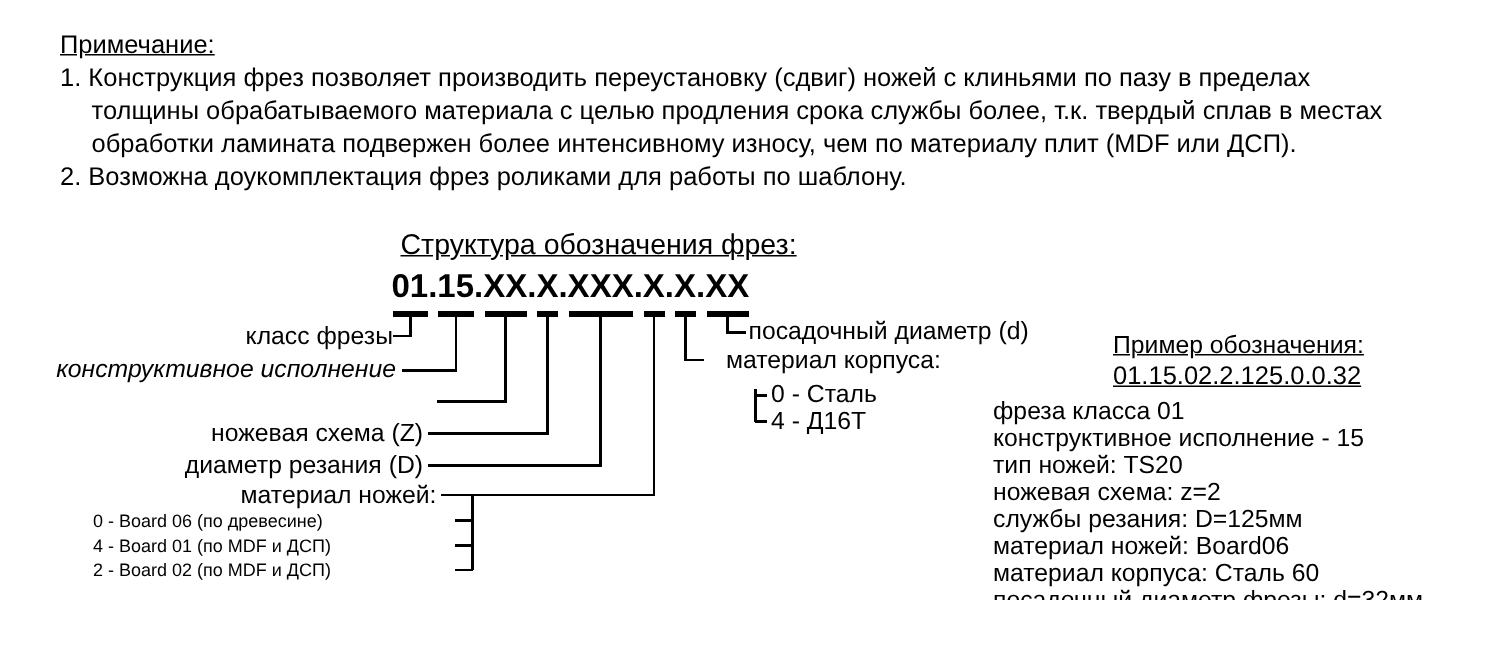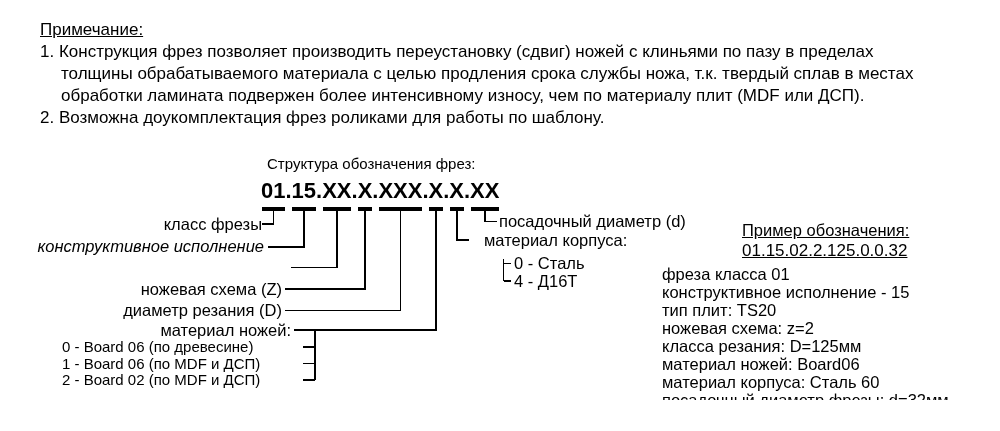--- a/index.html
+++ b/index.html
@@ -10,49 +10,49 @@
     font-family:"Liberation Sans","DejaVu Sans",sans-serif;
     overflow:hidden;
   }
   .abs{position:absolute;white-space:nowrap;}
   
   .notes{position:absolute;left:40px;top:19px;font-size:17px;line-height:22px;}
   .notes-heading{text-decoration:underline;}
   .note-line{}
   .note-line.cont{padding-left:21px;}
   
-  .structure-title{left:267px;top:154px;font-size:15px;line-height:19px;}
+  .structure-title{left:267px;top:154px;font-size:19px;line-height:19px;text-decoration:underline;}
   .structure-code{left:261px;top:178px;font-size:22px;line-height:26px;font-weight:bold;letter-spacing:0;}
   .connectors{position:absolute;left:0;top:0;width:1000px;height:431px;pointer-events:none;}
   .dlabel{font-size:16.5px;line-height:19px;}
   .lbl-1{right:738px;top:215px;}
   .lbl-2{right:736px;top:237px;font-style:italic;}
   .lbl-3{right:712px;top:259px;}
   .lbl-4{right:718px;top:280px;}
   .lbl-5{right:718px;top:301px;}
   .lbl-6{right:709px;top:321px;}
-  .knife-materials{position:absolute;left:62px;top:339px;font-size:15px;line-height:16.5px;}
+  .knife-materials{position:absolute;left:62px;top:339px;font-size:12px;line-height:16.5px;}
   .lbl-seat{left:499px;top:212px;}
   .lbl-body{left:484px;top:231px;}
   .body-opt-0{left:514px;top:254px;}
   .body-opt-1{left:514px;top:272px;}
   
   .example-heading{left:742px;top:221px;font-size:16.5px;line-height:19px;text-decoration:underline;}
   .example-code{left:742px;top:241px;font-size:17px;line-height:19px;text-decoration:underline;text-align:center;}
   .example-list{position:absolute;left:662px;top:265px;font-size:16.5px;line-height:18px;}
 </style>
 </head>
 <body>
 
 <div class="page">
 
   <div class="notes">
     <div class="notes-heading">Примечание:</div>
     <div class="note-line">1. Конструкция фрез позволяет производить переустановку (сдвиг) ножей с клиньями по пазу в пределах</div>
-    <div class="note-line cont">толщины обрабатываемого материала с целью продления срока службы ножа, т.к. твердый сплав в местах</div>
+    <div class="note-line cont">толщины обрабатываемого материала с целью продления срока службы более, т.к. твердый сплав в местах</div>
     <div class="note-line cont">обработки ламината подвержен более интенсивному износу, чем по материалу плит (MDF или ДСП).</div>
     <div class="note-line">2. Возможна доукомплектация фрез роликами для работы по шаблону.</div>
   </div>
 
   <div class="abs structure-title">Структура обозначения фрез:</div>
   <div class="abs structure-code">01.15.XX.X.XXX.X.X.XX</div>
 
   <svg class="connectors" viewBox="0 0 1000 431" xmlns="http://www.w3.org/2000/svg" shape-rendering="crispEdges">
 
     <path d="M262 209H285M292 209H316M323 209H351M358 209H372M379 209H422M429 209H443M450 209H464M471 209H499" stroke="#000" stroke-width="4" fill="none"></path>
@@ -73,35 +73,35 @@
   </svg>
 
   <div class="abs dlabel lbl-1">класс фрезы</div>
   <div class="abs dlabel lbl-2">конструктивное исполнение</div>
   <div class="abs dlabel lbl-4">ножевая схема (Z)</div>
   <div class="abs dlabel lbl-5">диаметр резания (D)</div>
   <div class="abs dlabel lbl-6">материал ножей:</div>
 
   <div class="knife-materials">
     <div>0 - Board 06 (по древесине)</div>
-    <div>1 - Board 06 (по MDF и ДСП)</div>
+    <div>4 - Board 01 (по MDF и ДСП)</div>
     <div>2 - Board 02 (по MDF и ДСП)</div>
   </div>
 
   <div class="abs dlabel lbl-seat">посадочный диаметр (d)</div>
   <div class="abs dlabel lbl-body">материал корпуса:</div>
   <div class="abs dlabel body-opt-0">0 - Сталь</div>
   <div class="abs dlabel body-opt-1">4 - Д16Т</div>
 
   <div class="abs example-heading">Пример обозначения:</div>
   <div class="abs example-code">01.15.02.2.125.0.0.32</div>
   <div class="example-list">
     <div>фреза класса 01</div>
     <div>конструктивное исполнение - 15</div>
-    <div>тип плит: TS20</div>
+    <div>тип ножей: TS20</div>
     <div>ножевая схема: z=2</div>
-    <div>класса резания: D=125мм</div>
+    <div>службы резания: D=125мм</div>
     <div>материал ножей: Board06</div>
     <div>материал корпуса: Сталь 60</div>
     <div>посадочный диаметр фрезы: d=32мм</div>
   </div>
 
 </div>
 
 </body></html>

